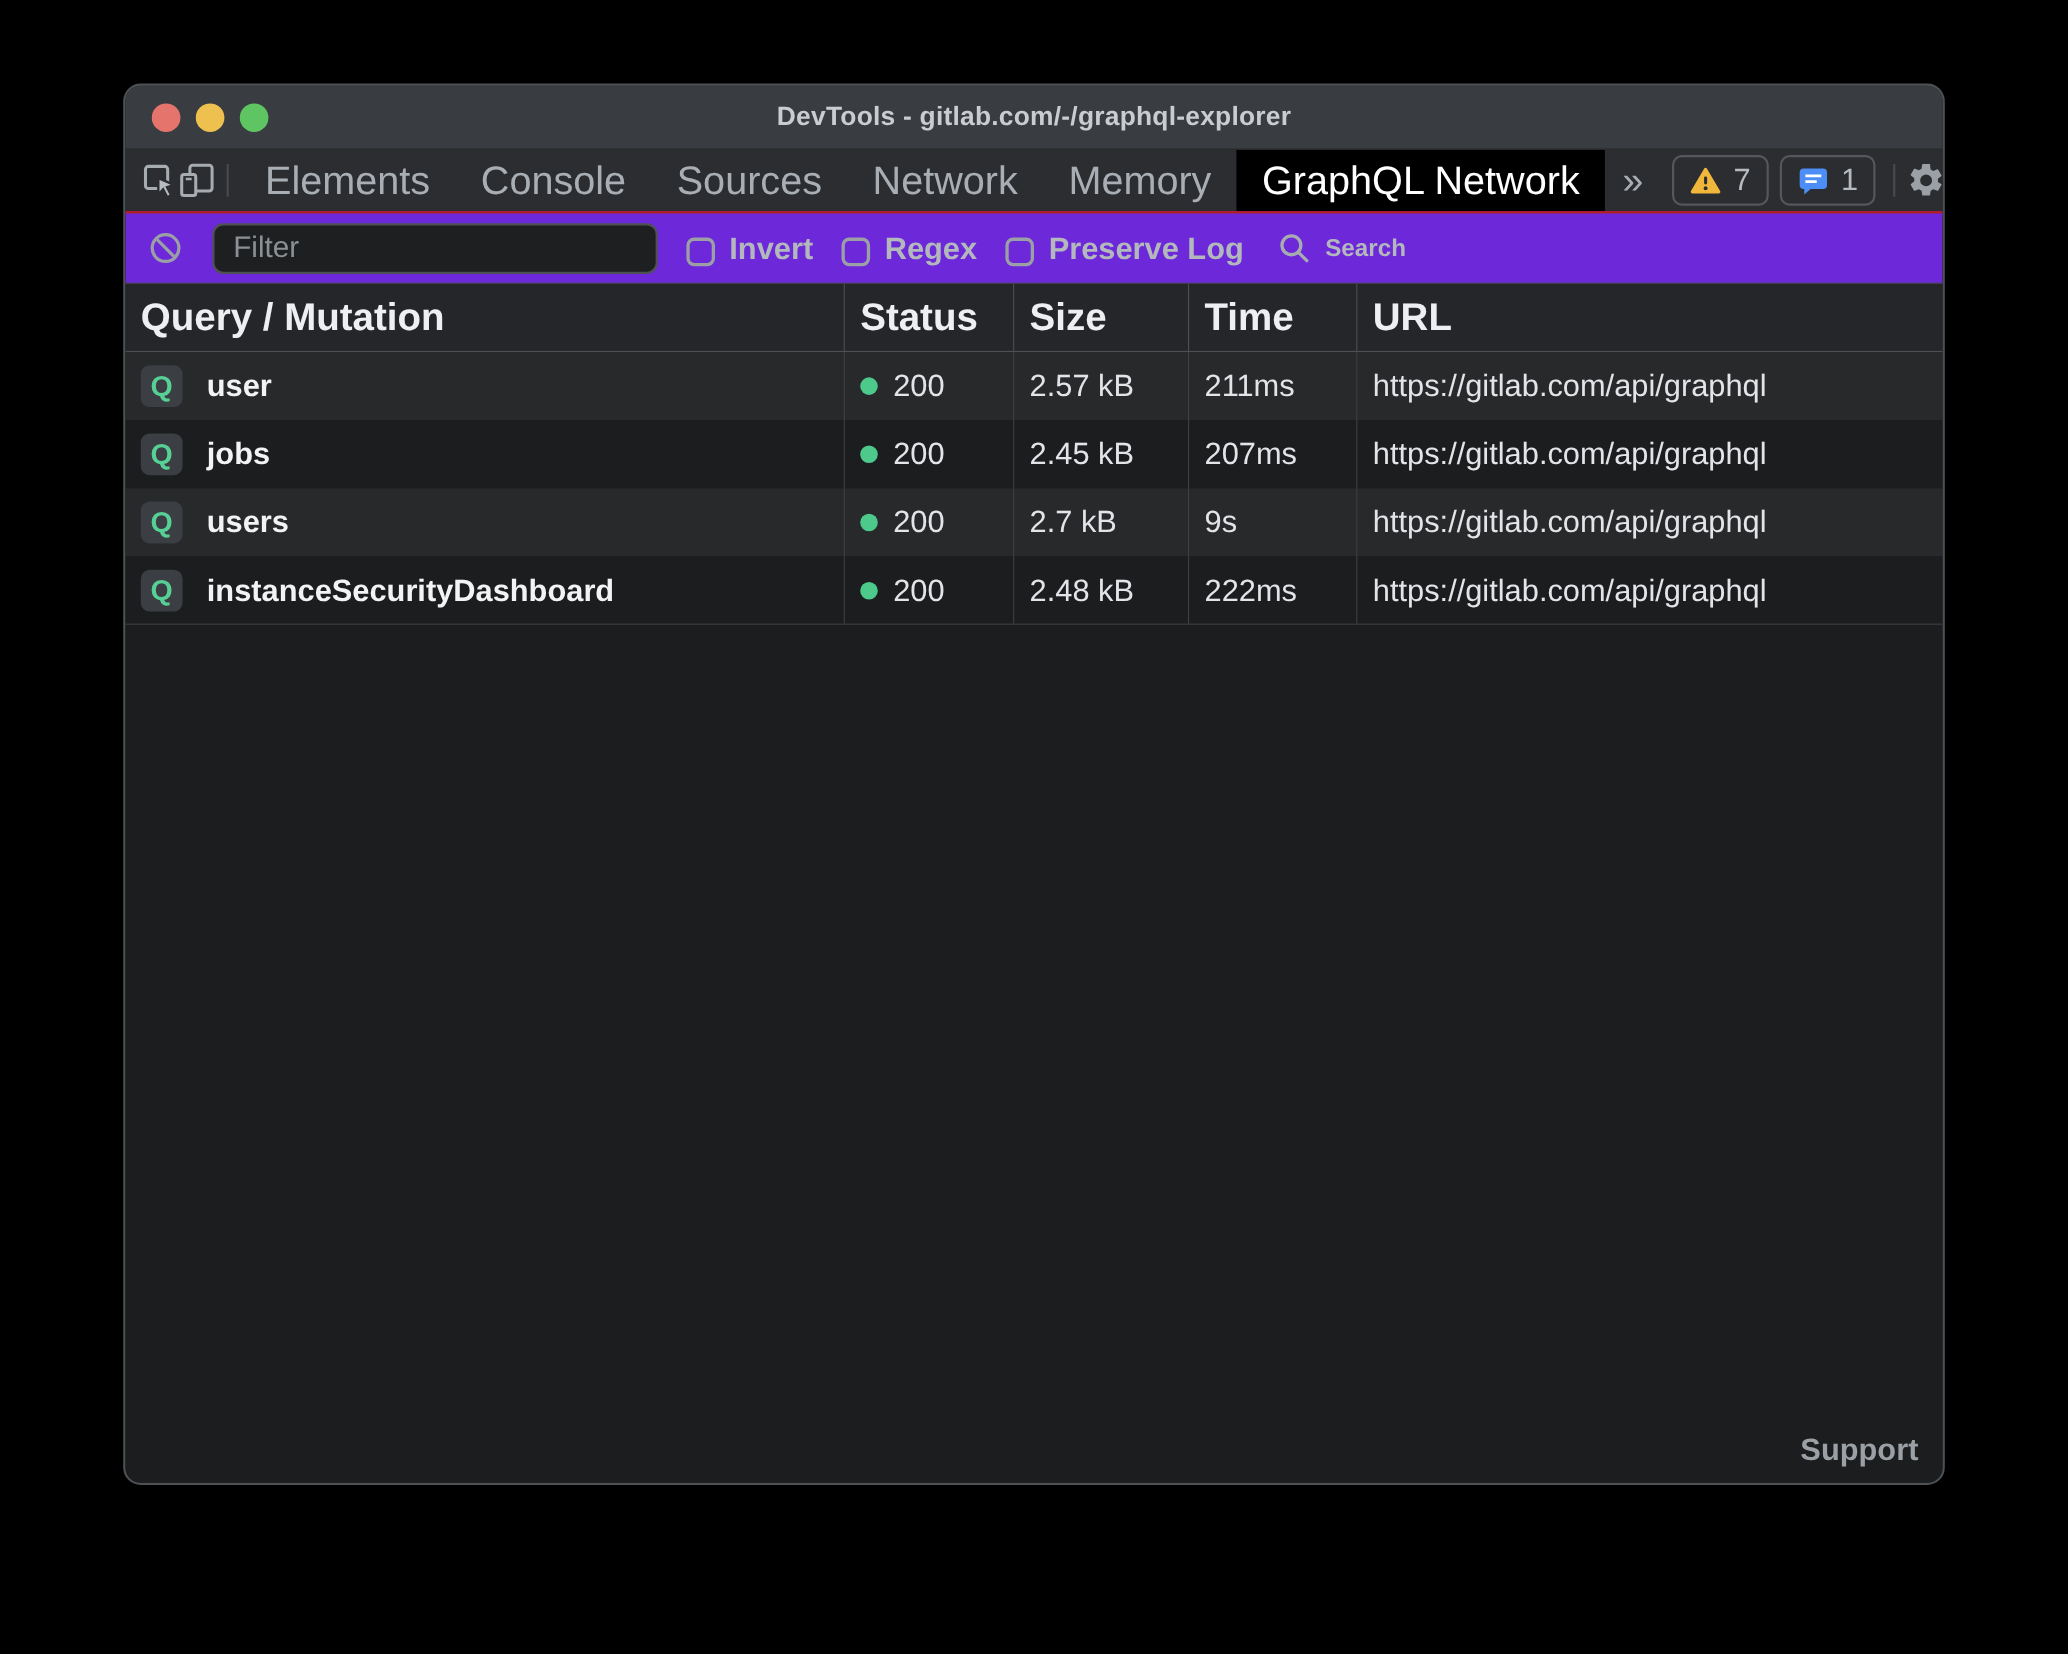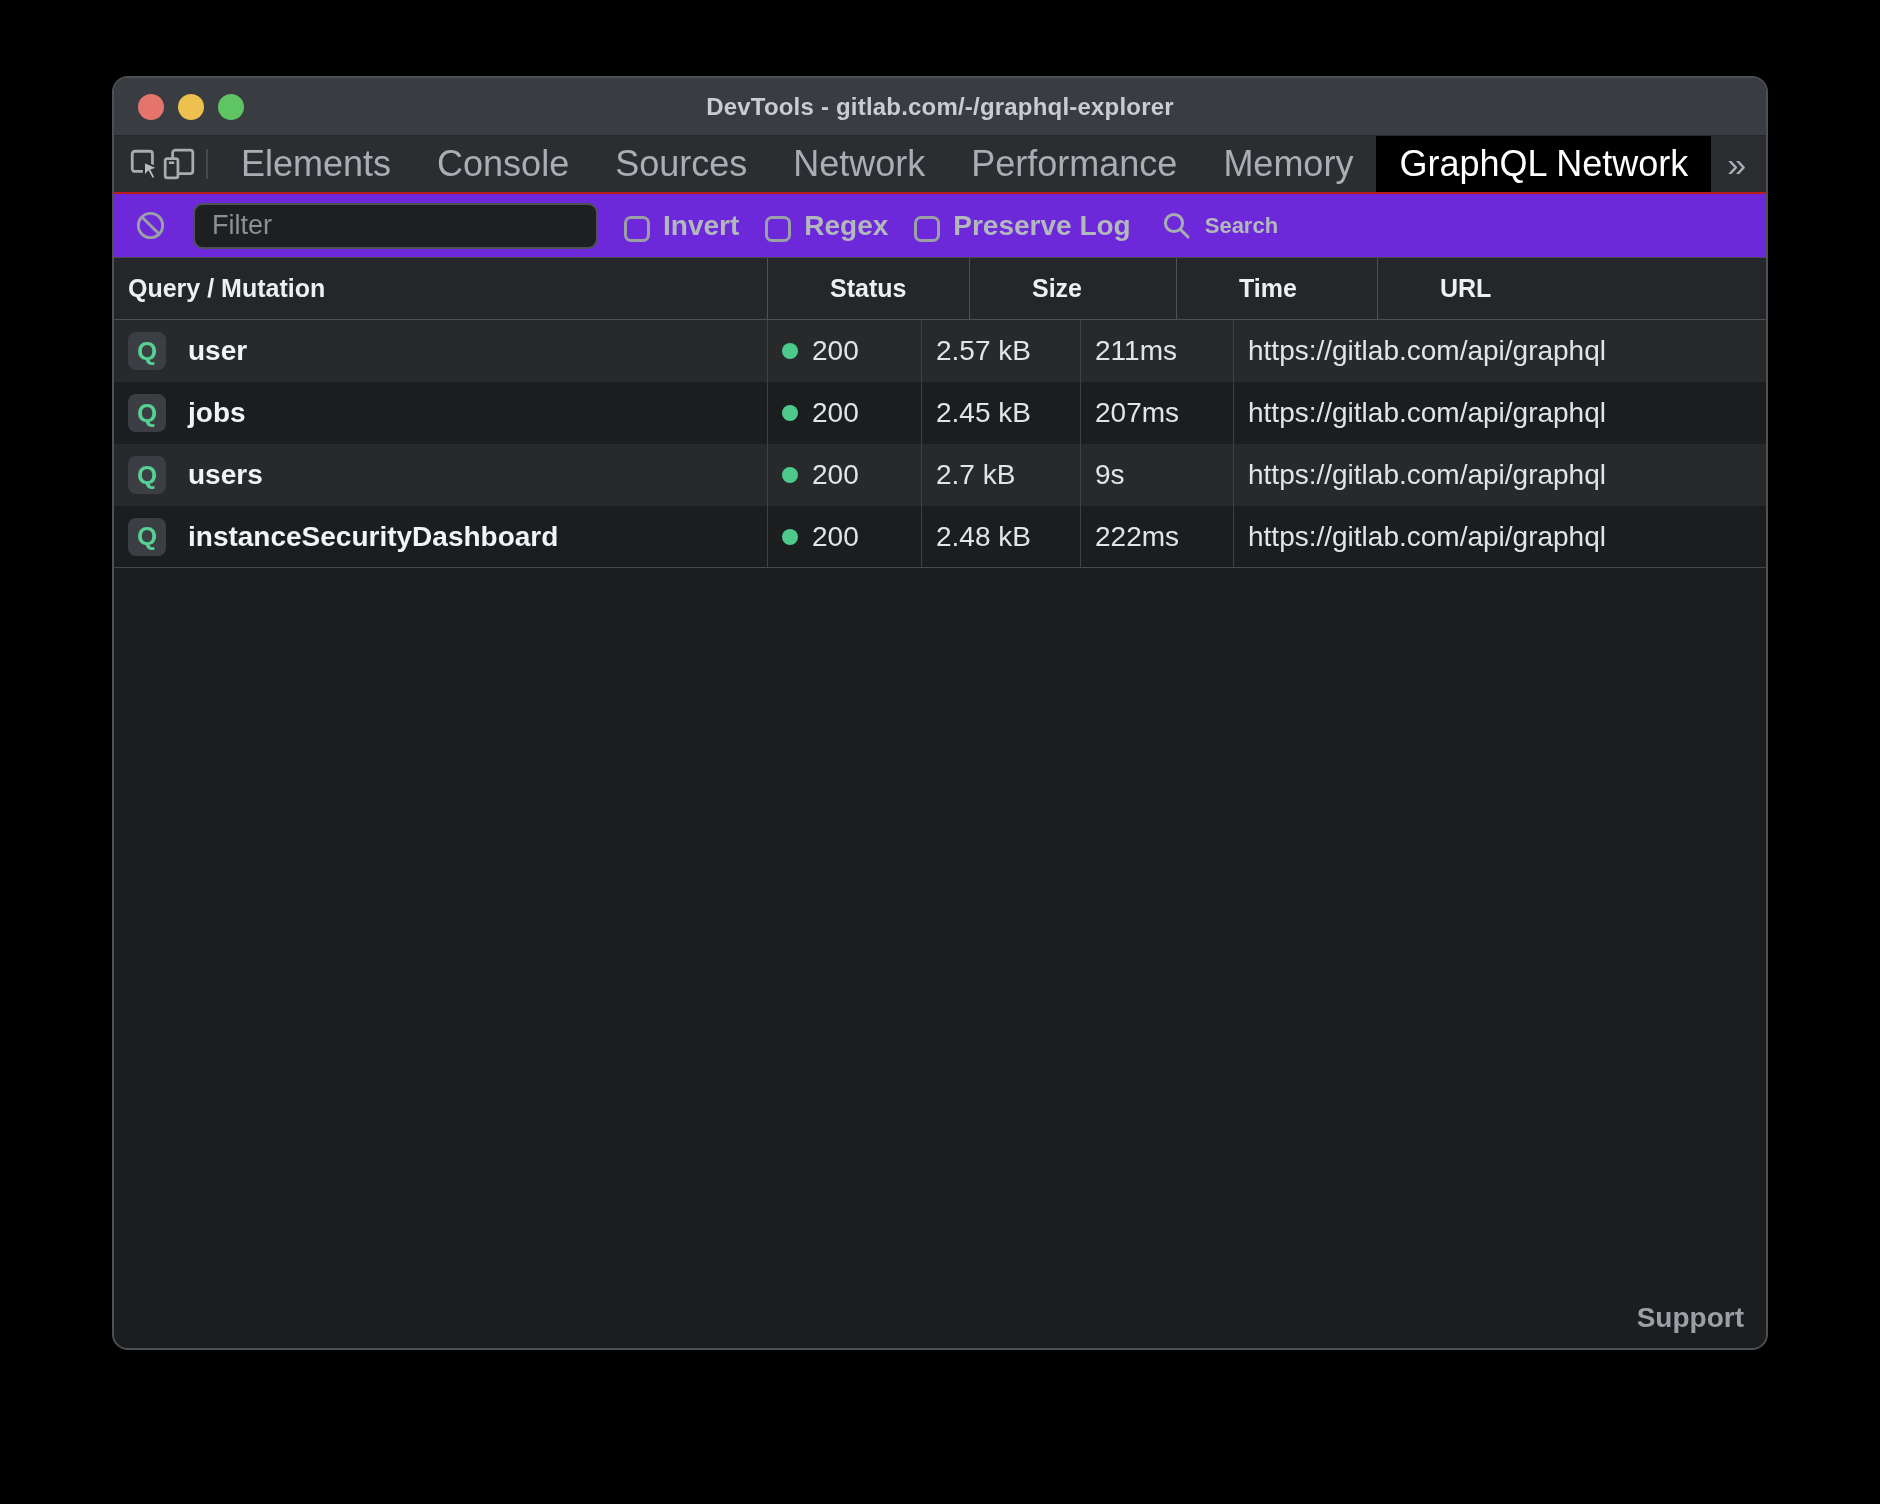--- a/index.html
+++ b/index.html
@@ -61,21 +61,21 @@
   .chk input {
     appearance:none; -webkit-appearance:none;
     width:26px; height:26px; border:3px solid #9ba0a6; border-radius:7px;
     background:transparent;
   }
   .searchbox { display:flex; align-items:center; gap:12px; font-size:22px; font-weight:700; color:#b3b8bd; margin-left:4px; }
   
   .thead {
     height:62px; flex:0 0 62px; background:#242629;
     border-bottom:1px solid #4d4f52;
-    display:flex; font-size:25px; font-weight:700; color:#edeff1;gap:48px;
+    display:flex; font-size:35px; font-weight:700; color:#edeff1;
   }
   .col { padding-left:14px; height:100%; display:flex; align-items:center; overflow:hidden; }
   .col-name   { width:654px; flex:0 0 654px; }
   .col-status { width:154px; flex:0 0 154px; }
   .col-size   { width:159px; flex:0 0 159px; }
   .col-time   { width:153px; flex:0 0 153px; }
   .col-url    { flex:1; }
   .thead .col { border-right:1px solid #4d4f52; }
   .thead .col:last-child { border-right:none; }
   .trow {
@@ -127,21 +127,20 @@
         <rect x="3" y="11" width="12" height="18" rx="2" fill="#2b2d30" stroke="#a7acb1" stroke-width="2.6"></rect>
         <line x1="6.5" y1="14.8" x2="11.5" y2="14.8" stroke="#a7acb1" stroke-width="2.2"></line>
       </svg>
     </div>
     <div class="vsep"></div>
 
     <div class="tab">Elements</div>
     <div class="tab">Console</div>
     <div class="tab">Sources</div>
     <div class="tab">Network</div>
-    <div class="tab">Performance</div>
     <div class="tab">Memory</div>
     <div class="tab active">GraphQL Network</div>
     <div class="overflow">»</div>
 
     <div class="spacer"></div>
 
     <div class="countbtn">
       <svg width="29" height="27" viewBox="0 0 28 26">
         <path d="M14 3 L25.5 22.5 H2.5 Z" fill="#f0b73b" stroke="#f0b73b" stroke-width="3" stroke-linejoin="round"></path>
         <rect x="12.7" y="9" width="2.7" height="7.2" rx="1.3" fill="#2b2d30"></rect>

